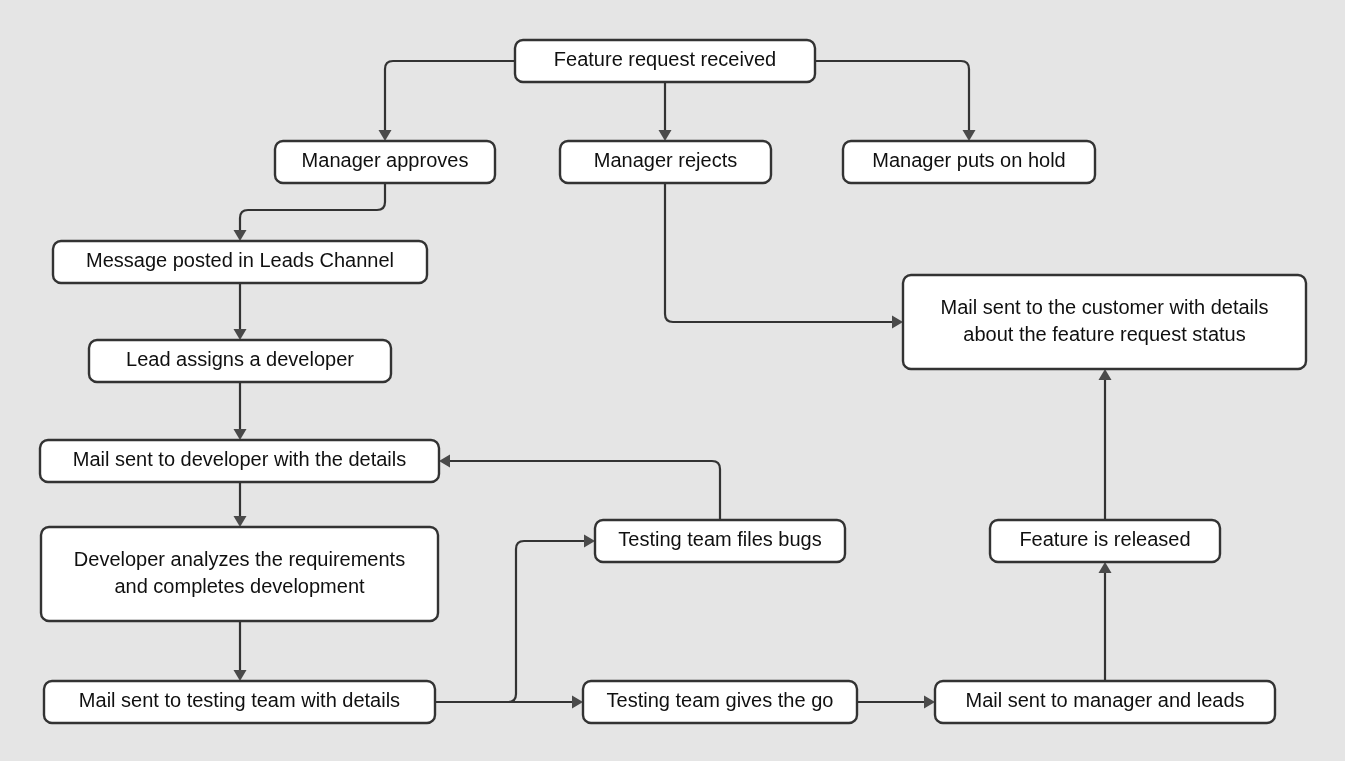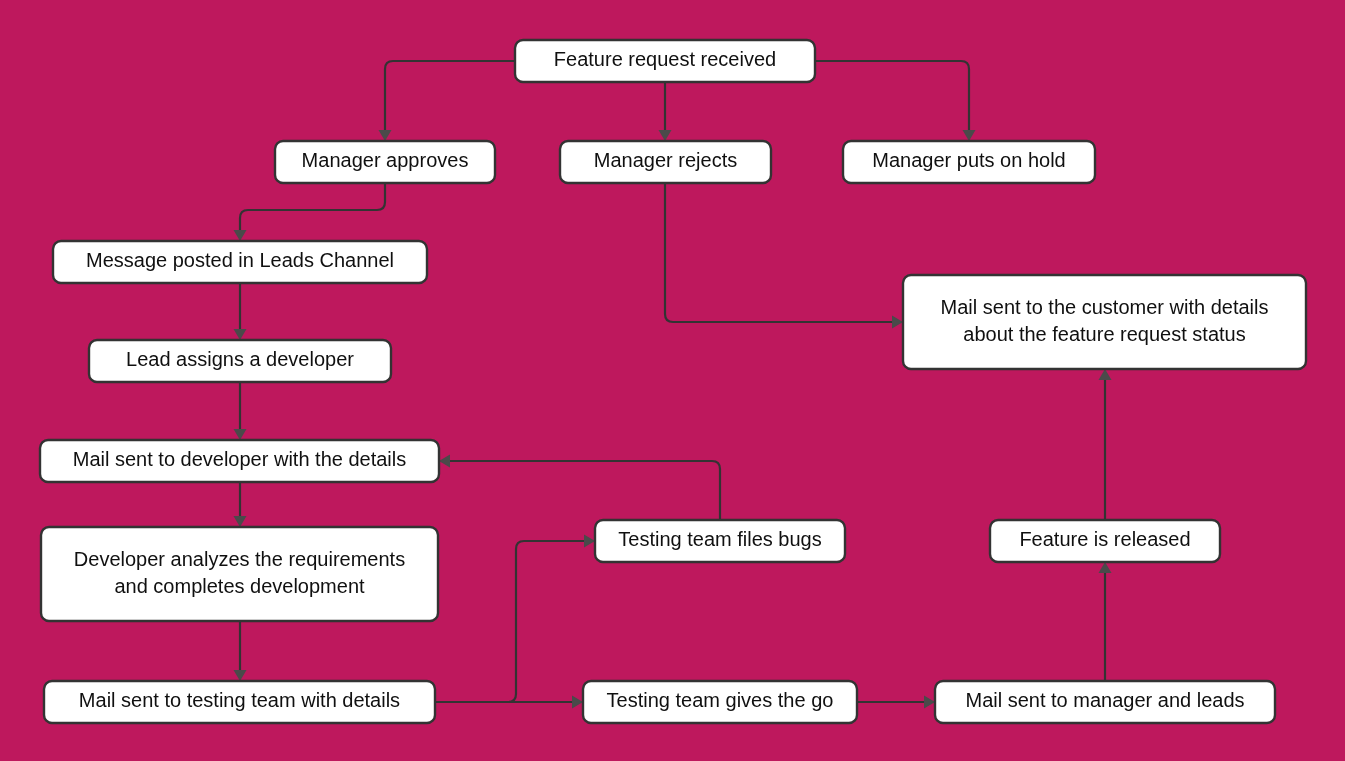--- a/index.html
+++ b/index.html
@@ -7,21 +7,21 @@
     padding: 0;
     background: #ffffff;
   }
   body {
     font-family: "Liberation Sans", sans-serif;
   }
   #flowchart-root {
     position: relative;
     width: 1345px;
     height: 761px;
-    background: #be185d;
+    background: #e5e5e5;
     overflow: hidden;
   }
   svg.flow-canvas {
     position: absolute;
     left: 0;
     top: 0;
     width: 1345px;
     height: 761px;
     display: block;
   }

